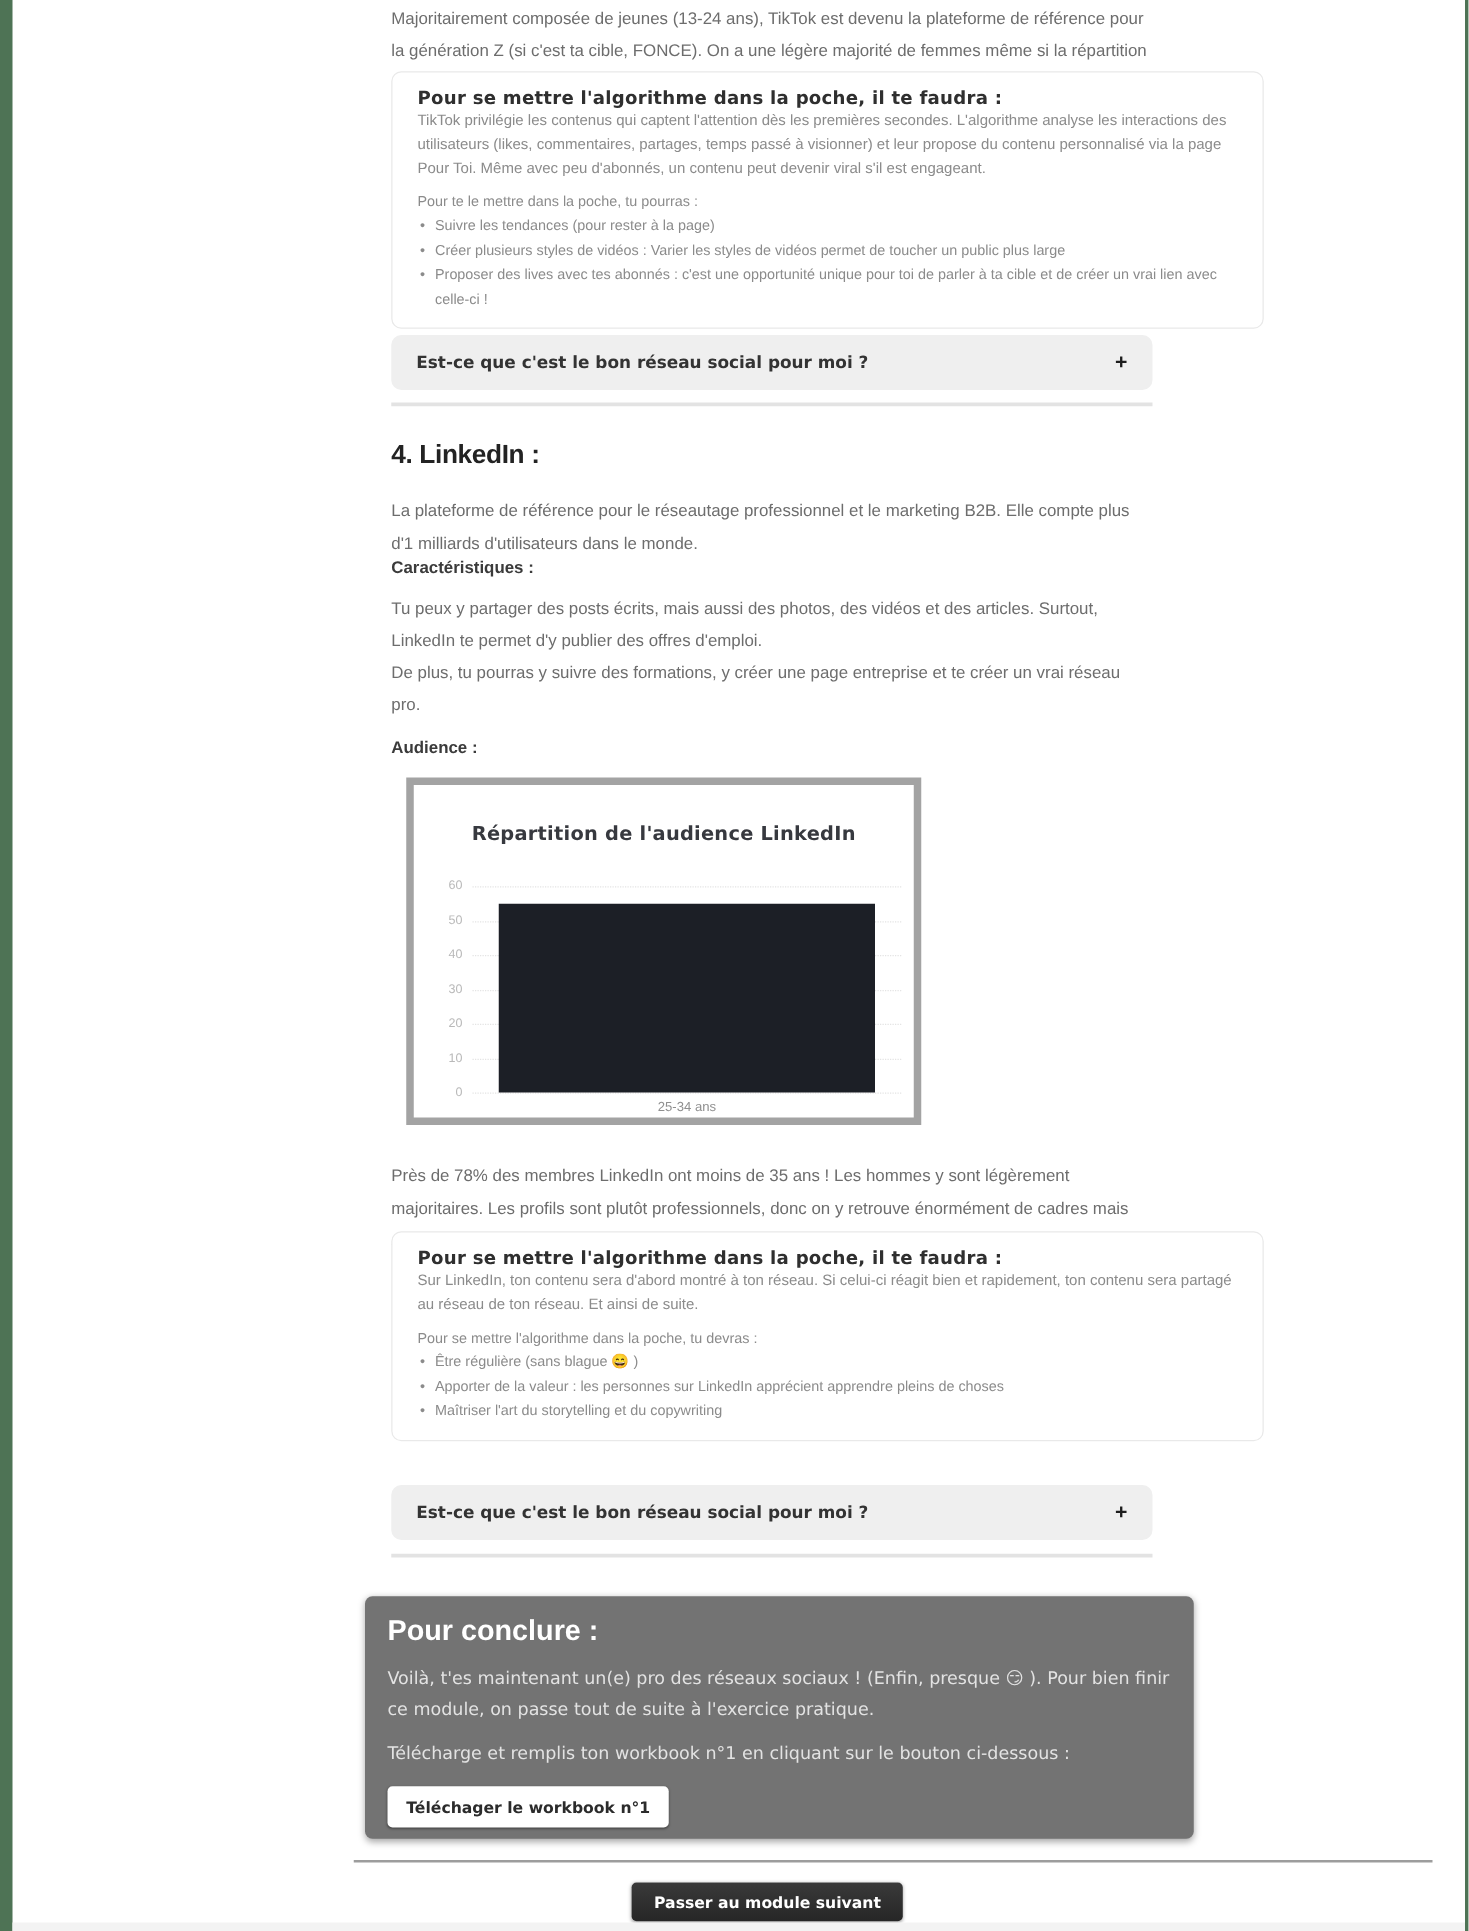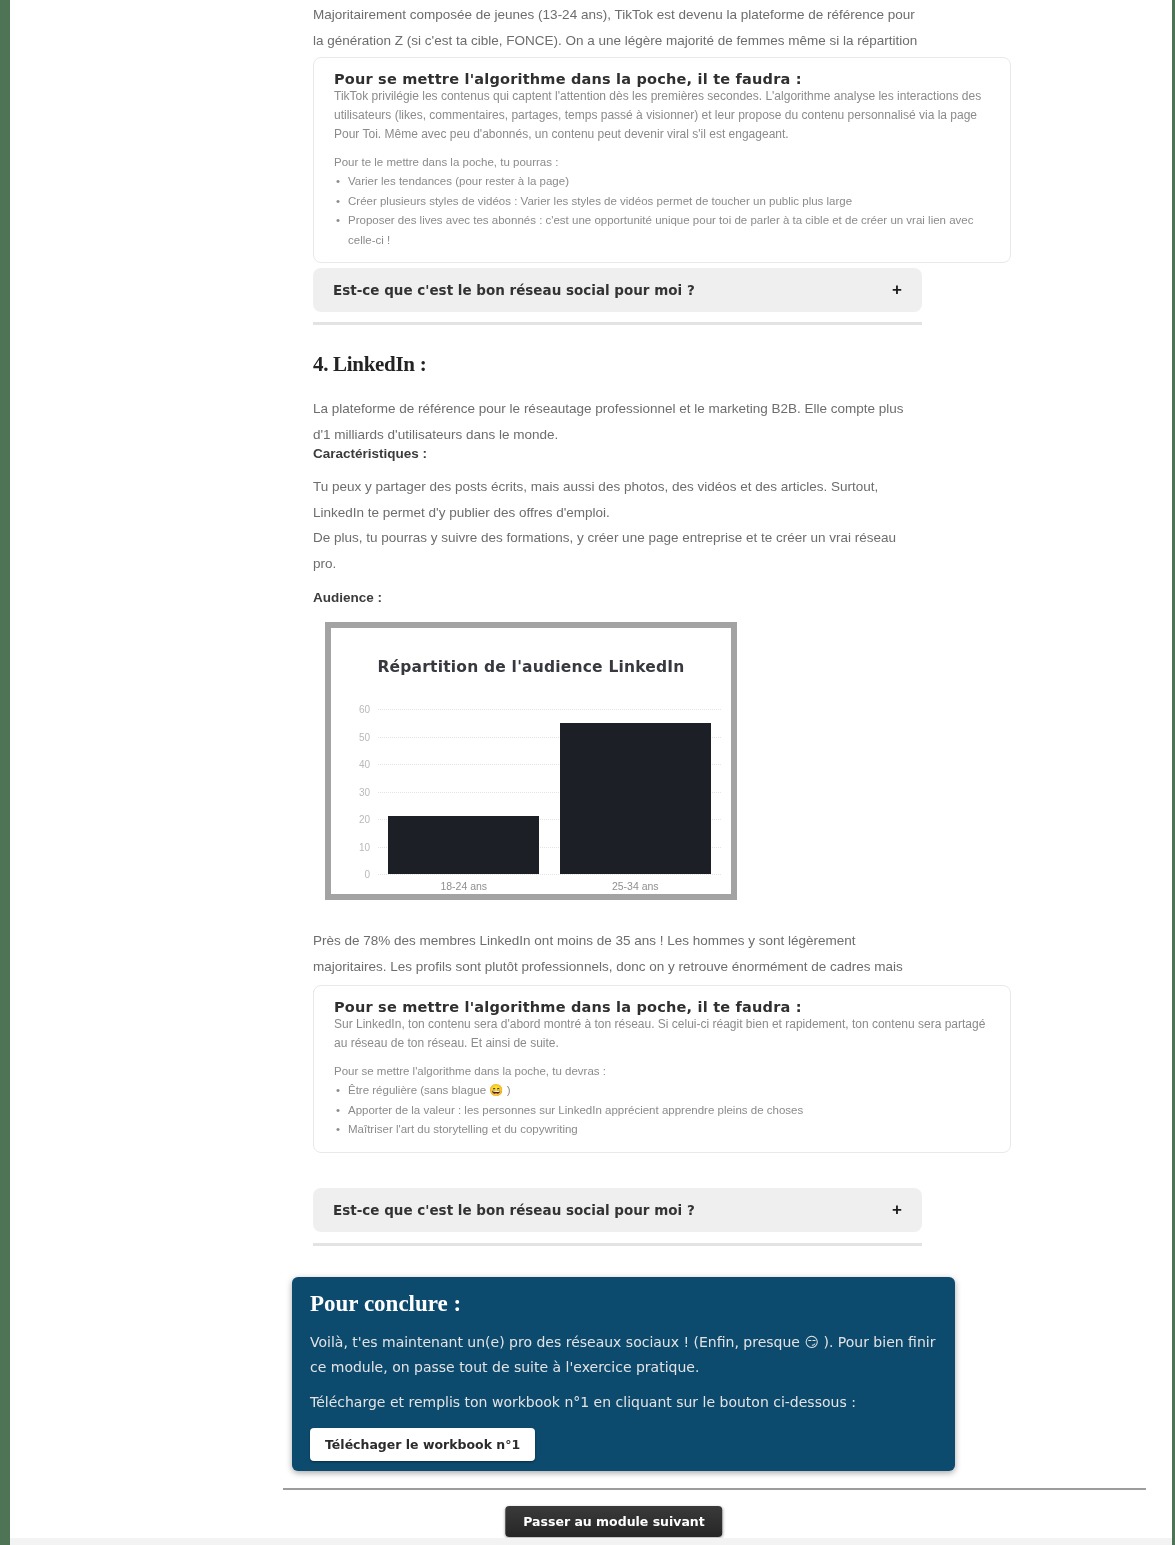--- a/index.html
+++ b/index.html
@@ -43,21 +43,21 @@
   }
   .accordion .acc-label {
     font-family:"DejaVu Sans", sans-serif;
     font-size:13.5px; font-weight:bold; color:#333333;
   }
   .accordion .acc-plus { font-size:17px; font-weight:bold; color:#1d1d1d; }
 
   .divider { position:absolute; left:313px; width:609px; height:3px; background:#e3e3e3; }
 
   .display-h {
-    font-family:Liberation Serif, serif;
+    font-family:Liberation Sans, sans-serif;
     font-weight:bold; color:#232323; letter-spacing:-0.3px;
   }
 
   
   #chart-card {
     position:absolute; left:325px; top:622px; width:412px; height:278px;
     border:6px solid #a3a3a3; background:#fff;
   }
   #chart-title {
     position:absolute; left:0; right:0; top:30px; text-align:center;
@@ -77,21 +77,21 @@
   .bar-slot { flex:1; display:flex; justify-content:center; position:relative; height:100%; align-items:flex-end; }
   .bar { width:88%; background:#1c1f26; }
   .xlabel {
     position:absolute; top:171px; left:0; right:0; text-align:center;
     font-size:10.5px; color:#8f8f8f;
   }
 
   
   #conclusion-box {
     position:absolute; left:292px; top:1277px; width:663px; height:194px;
-    background:#0c4a6e; border-radius:6px; box-shadow:0 2px 6px rgba(0,0,0,.35);
+    background:#737373; border-radius:6px; box-shadow:0 2px 6px rgba(0,0,0,.35);
     padding:14px 18px;
   }
   #conclusion-box .display-h { color:#ffffff; font-size:23px; letter-spacing:0; }
   #conclusion-box p {
     font-family:"DejaVu Sans", sans-serif;
     color:#e3e3e3; font-size:14px; line-height:25px; margin-top:13px;
   }
   #conclusion-box p.second { margin-top:10px; }
   #download-btn {
     margin-top:13px; display:inline-block; background:#ffffff; color:#2b2b2b;
@@ -116,21 +116,21 @@
   <div class="edge-left"></div>
   <div class="edge-right"></div>
 
   <p class="col body-p" style="top:2px;">Majoritairement composée de jeunes (13-24 ans), TikTok est devenu la plateforme de référence pour la génération Z (si c'est ta cible, FONCE). On a une légère majorité de femmes même si la répartition de sexe reste quand même assez égalitaire.</p>
 
   <div class="info-box" style="top:57px;">
     <h3>Pour se mettre l'algorithme dans la poche, il te faudra :</h3>
     <p>TikTok privilégie les contenus qui captent l'attention dès les premières secondes. L'algorithme analyse les interactions des utilisateurs (likes, commentaires, partages, temps passé à visionner) et leur propose du contenu personnalisé via la page Pour Toi. Même avec peu d'abonnés, un contenu peut devenir viral s'il est engageant.</p>
     <div class="list-intro">Pour te le mettre dans la poche, tu pourras :</div>
     <ul>
-        <li>Varier les tendances (pour rester à la page)</li>
+        <li>Suivre les tendances (pour rester à la page)</li>
         <li>Créer plusieurs styles de vidéos : Varier les styles de vidéos permet de toucher un public plus large</li>
         <li>Proposer des lives avec tes abonnés : c'est une opportunité unique pour toi de parler à ta cible et de créer un vrai lien avec celle-ci !</li>
       </ul>
   </div>
 
   <div class="accordion" style="top:268px;">
     <span class="acc-label">Est-ce que c'est le bon réseau social pour moi ?</span>
     <span class="acc-plus">+</span>
   </div>
 
@@ -155,24 +155,20 @@
         <div class="gridline" style="top: 82.5px;"></div>
         <div class="ytick" style="top: 82.5px; right: 351px;">30</div>
         <div class="gridline" style="top: 55px;"></div>
         <div class="ytick" style="top: 55px; right: 351px;">40</div>
         <div class="gridline" style="top: 27.5px;"></div>
         <div class="ytick" style="top: 27.5px; right: 351px;">50</div>
         <div class="gridline" style="top: 0px;"></div>
         <div class="ytick" style="top: 0px; right: 351px;">60</div>
         <div id="bars-row">
           <div class="bar-slot">
-            <div class="bar" style="height: 57.75px; background: rgb(28, 31, 38);"></div>
-            <div class="xlabel">18-24 ans</div>
-          </div>
-          <div class="bar-slot">
             <div class="bar" style="height: 151.25px; background: rgb(28, 31, 38);"></div>
             <div class="xlabel">25-34 ans</div>
           </div>
         </div>
       </div>
   </div>
 
   <p class="col body-p" style="top:928px;">Près de 78% des membres LinkedIn ont moins de 35 ans ! Les hommes y sont légèrement majoritaires. Les profils sont plutôt professionnels, donc on y retrouve énormément de cadres mais surtout des chefs d'entreprise.</p>
 
   <div class="info-box" style="top:985px;">

